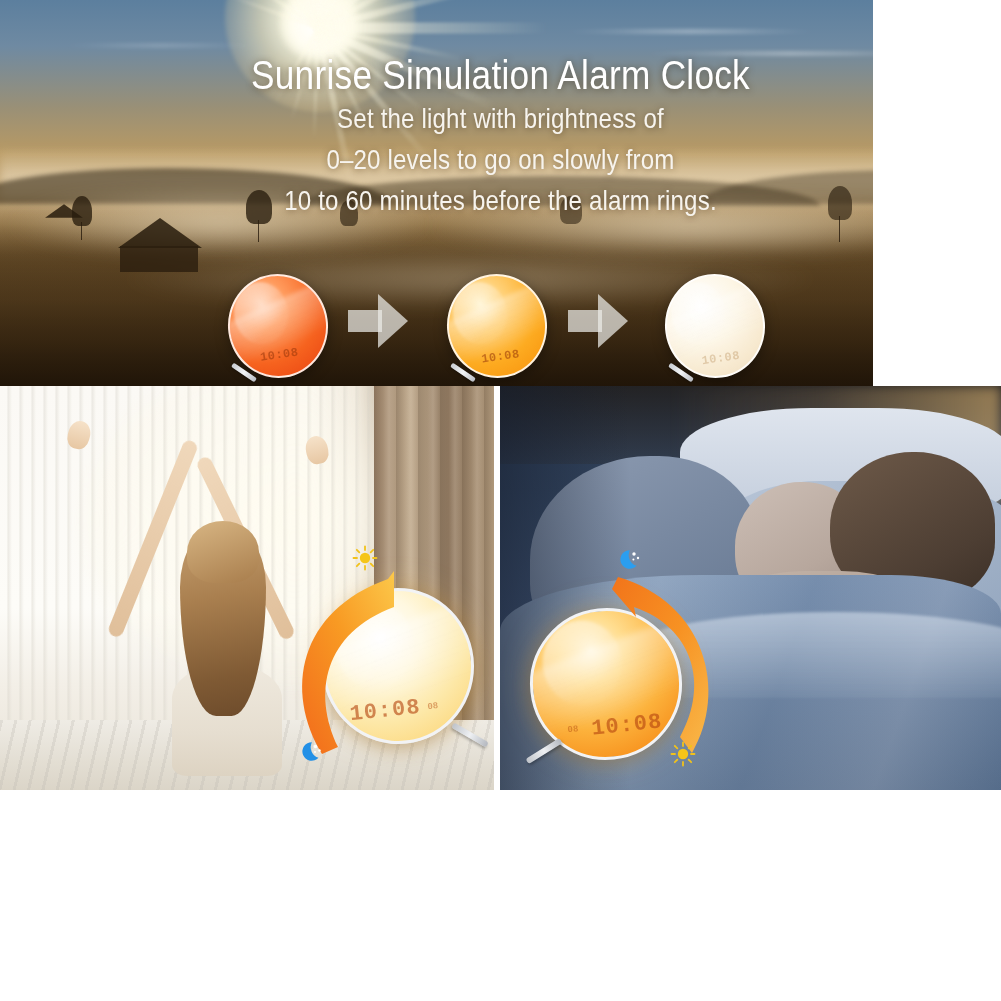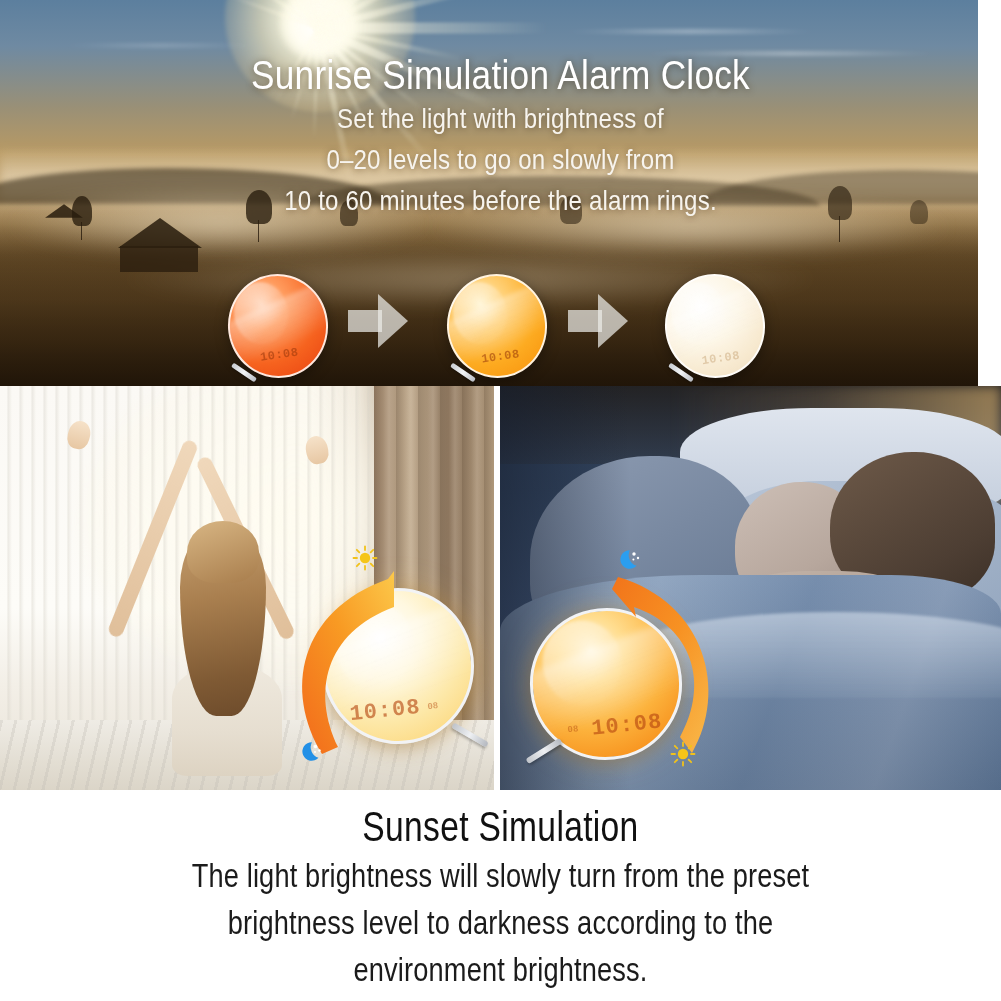--- a/index.html
+++ b/index.html
@@ -3,21 +3,21 @@
 <meta charset="utf-8">
 <style>
   * { margin:0; padding:0; box-sizing:border-box; }
   html,body { width:1001px; height:1001px; background:#ffffff; }
   body { font-family:"Liberation Sans", sans-serif; overflow:hidden; }
 
   #page { position:relative; width:1001px; height:1001px; background:#fff; overflow:hidden; }
 
   
   #hero {
-    position:absolute; left:0; top:0; width:978px; height:386px;
+    position:absolute; left:0; top:0; width:873px; height:386px;
     overflow:hidden;
     background:
       
       linear-gradient(to bottom, rgba(0,0,0,0) 58%, rgba(30,18,6,.55) 88%, rgba(26,16,6,.85) 100%),
       
       linear-gradient(to bottom, rgba(0,0,0,0) 52%, rgba(78,56,26,.55) 66%, rgba(96,70,34,.7) 78%, rgba(70,50,22,.85) 100%),
       
       linear-gradient(to bottom, rgba(255,255,255,0) 38%, rgba(232,214,180,.45) 50%, rgba(220,198,160,.2) 60%, rgba(255,255,255,0) 68%),
       
       linear-gradient(to bottom, #5c7f9e 0%, #6f8aa2 12%, #9a9076 28%, #b99a63 40%, #a8854f 52%, #8a6a3c 66%, #6d522c 80%, #4a3720 100%),
@@ -548,20 +548,14 @@
           <div class="discGloss"></div>
           <div class="discBand"></div>
           <div class="discTime" style="left:54px;top:104px;font-size:22px;">10:08</div>
           <div class="discMini" style="left:30px;top:110px;font-size:9px;">08</div>
         </div>
         <div class="deviceStand" style="left:-6px;top:140px;width:40px;height:6px;transform:rotate(-32deg);"></div>
       </div>
     </div>
   </div>
 
-  <div id="bottom">
-    <div class="b1">Sunset Simulation</div>
-    <div class="b2">The light brightness will slowly turn from the preset</div>
-    <div class="b2">brightness level to darkness according to the</div>
-    <div class="b2">environment brightness.</div>
-  </div>
 
 </div>
 
 </body></html>

